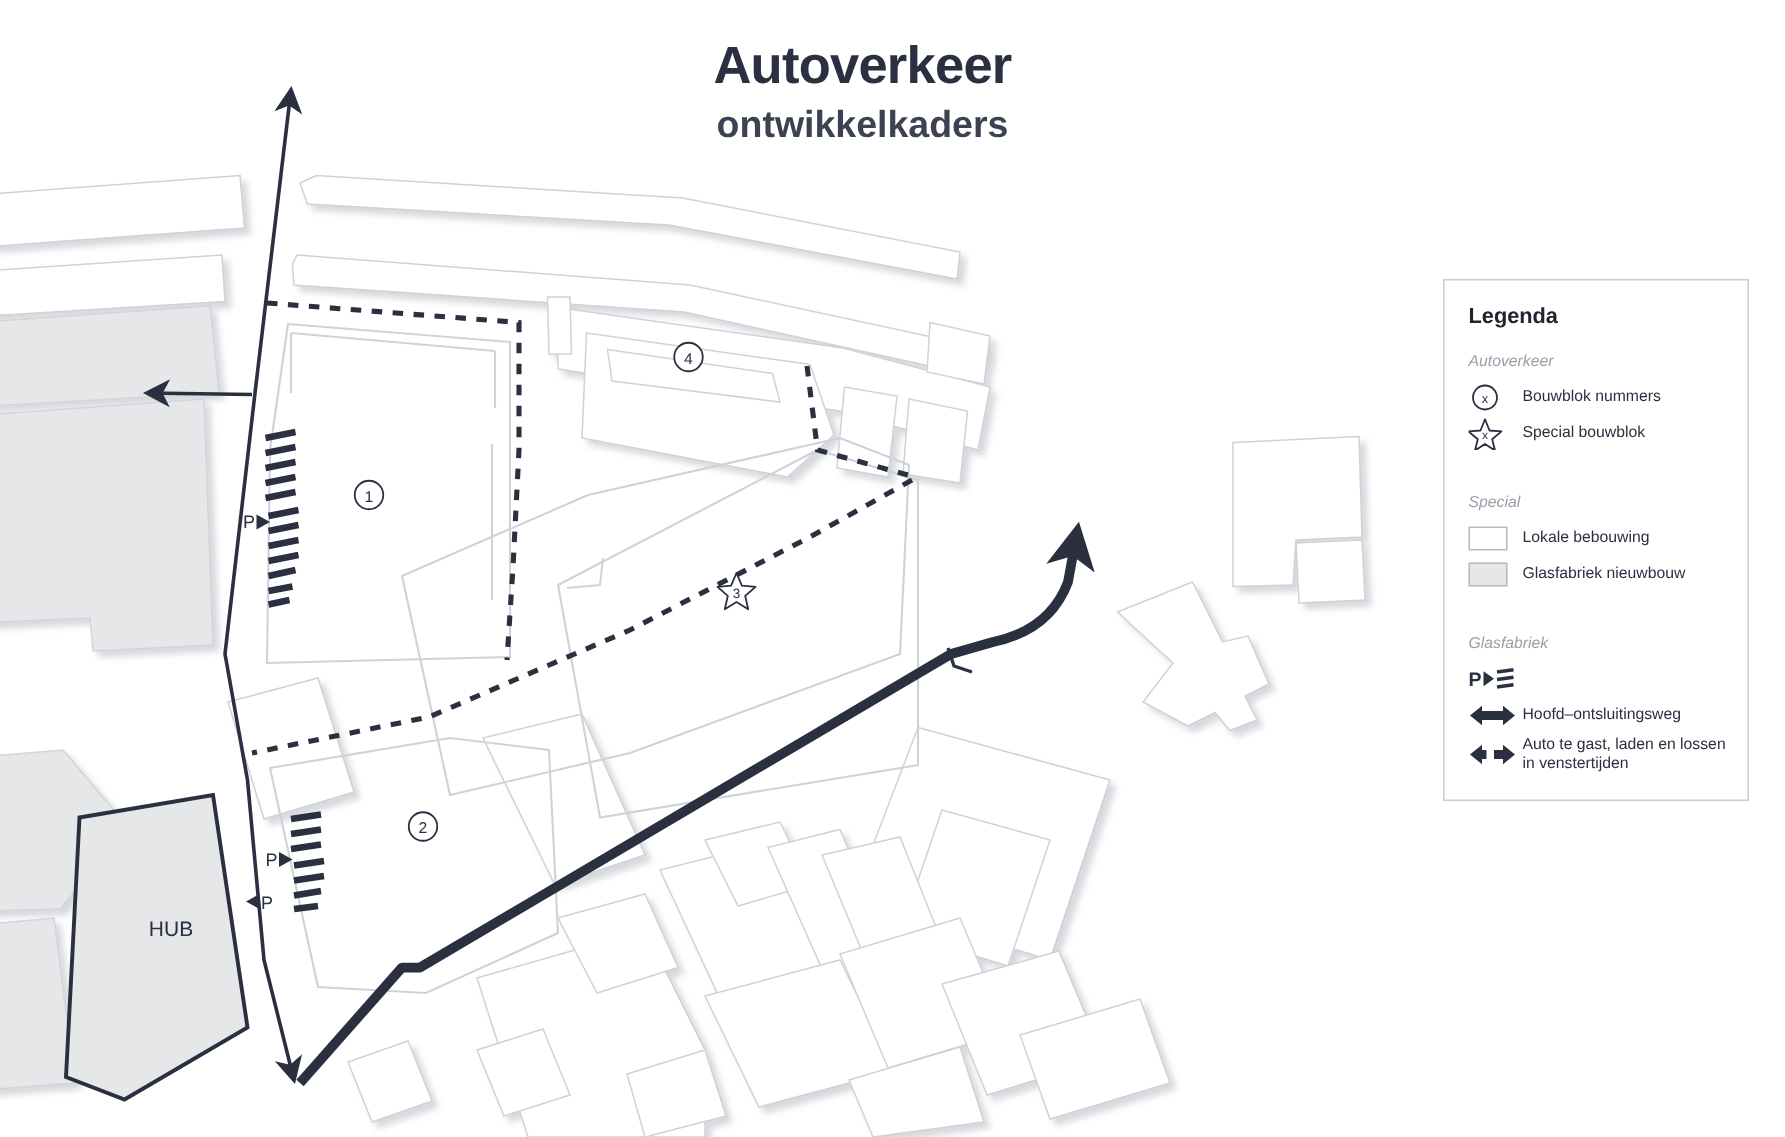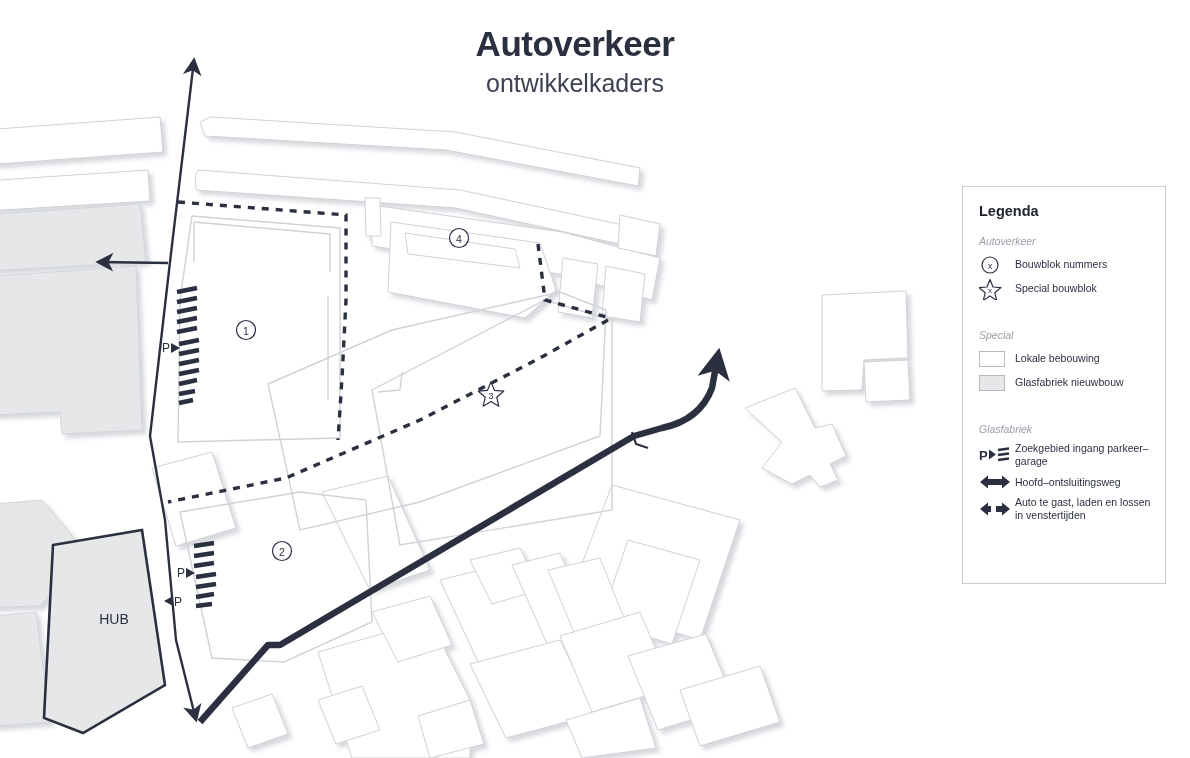--- a/index.html
+++ b/index.html
@@ -41,33 +41,33 @@
   }
   .title-main {
     font-size: 35px;
     font-weight: bold;
     letter-spacing: -0.5px;
     color: #2b3041;
     line-height: 1.16;
   }
   .title-sub {
     font-size: 25px;
-    font-weight: normal;
+    font-weight: bold;
     color: #3c4252;
     line-height: 1.2;
     margin-top: 3px;
   }
 
   
   .legend {
     position: absolute;
     left: 962px;
     top: 186px;
     width: 204px;
-    height: 398px;
+    height: 348px;
     border: 1px solid #c8ccd4;
     background: #ffffff;
     box-sizing: border-box;
     padding: 16px 14px 10px 16px;
   }
   .legend-title {
     font-size: 14.5px;
     font-weight: bold;
     color: #20242f;
     margin: 0 0 16px 0;
@@ -330,21 +330,20 @@
       <div class="legend-row">
         <span class="legend-icon">
           <svg width="32" height="20" viewBox="0 0 32 20">
             <text x="0" y="14.5" font-family="Liberation Sans, sans-serif" font-size="13" font-weight="bold" fill="#2b3041">P</text>
             <path d="M10,4.5 L17,9.5 L10,14.5 Z" fill="#2b3041"></path>
             <line x1="19" y1="5" x2="30" y2="3.5" stroke="#2b3041" stroke-width="2.4"></line>
             <line x1="19" y1="10" x2="30" y2="8.5" stroke="#2b3041" stroke-width="2.4"></line>
             <line x1="19" y1="15" x2="30" y2="13.5" stroke="#2b3041" stroke-width="2.4"></line>
           </svg>
         </span>
-        <span class="legend-label">Zoekgebied ingang parkeer–garage</span>
       </div>
 
       <div class="legend-row">
         <span class="legend-icon">
           <svg width="32" height="18" viewBox="0 0 32 18">
             <path d="M1,9 L9,2.5 L9,6 L23,6 L23,2.5 L31,9 L23,15.5 L23,12 L9,12 L9,15.5 Z" fill="#2b3041"></path>
           </svg>
         </span>
         <span class="legend-label">Hoofd–ontsluitingsweg</span>
       </div>

